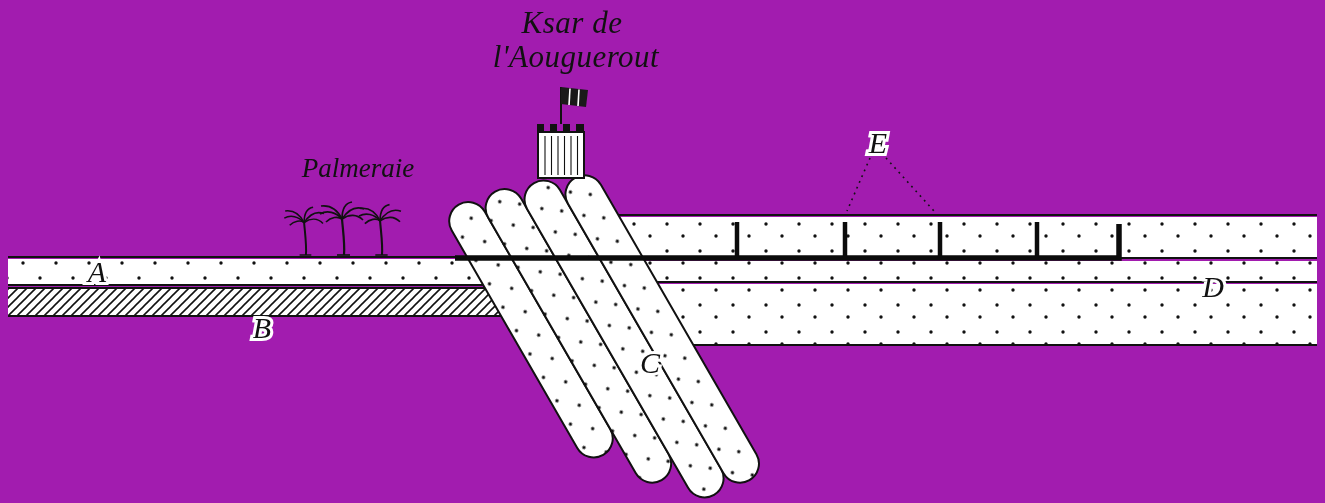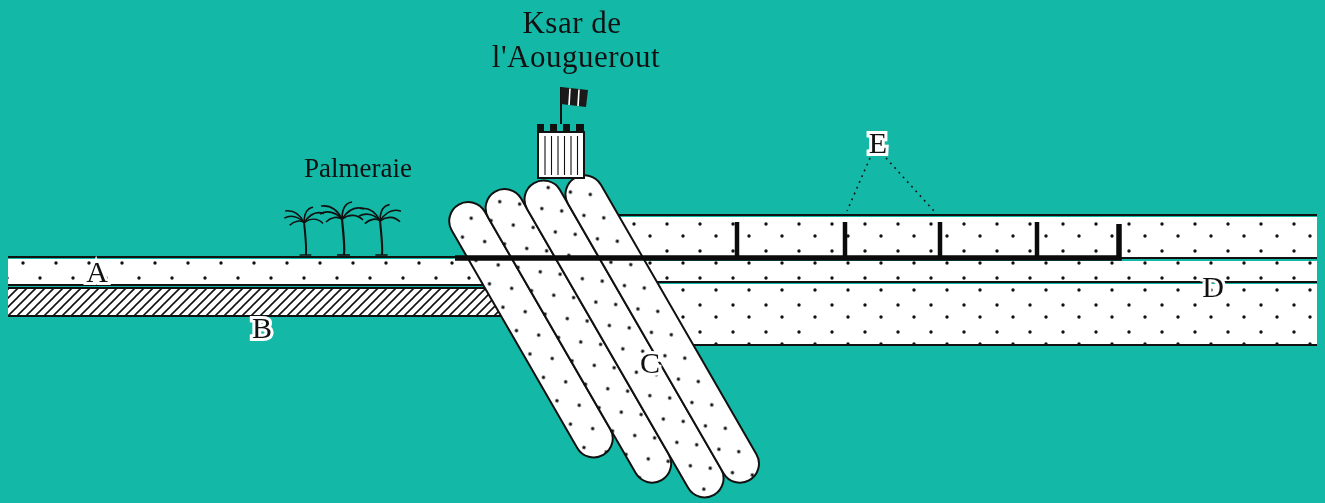--- a/index.html
+++ b/index.html
@@ -4,22 +4,23 @@
 <style>
   html, body {
     margin: 0;
     padding: 0;
     background: #ffffff;
   }
   .figure-wrap {
     position: relative;
     width: 1325px;
     height: 503px;
-    background: #14b8a6;
+    background: #a21caf;
     overflow: hidden;
+    font-style: italic;
   }
   svg { display: block; }
   .ink-line   { stroke: #111111; stroke-width: 2; fill: none; }
   .thick-line { stroke: #0b0b0b; stroke-width: 5.5; fill: none; }
   .shaft      { stroke: #0b0b0b; stroke-width: 4.5; fill: none; }
   .dotted-leader { stroke: #111111; stroke-width: 1.6; fill: none; stroke-dasharray: 1.8 4.5; }
   .lbl {
     font-family: "Liberation Serif", "DejaVu Serif", serif;
     font-size: 30px;
     fill: #111111;

